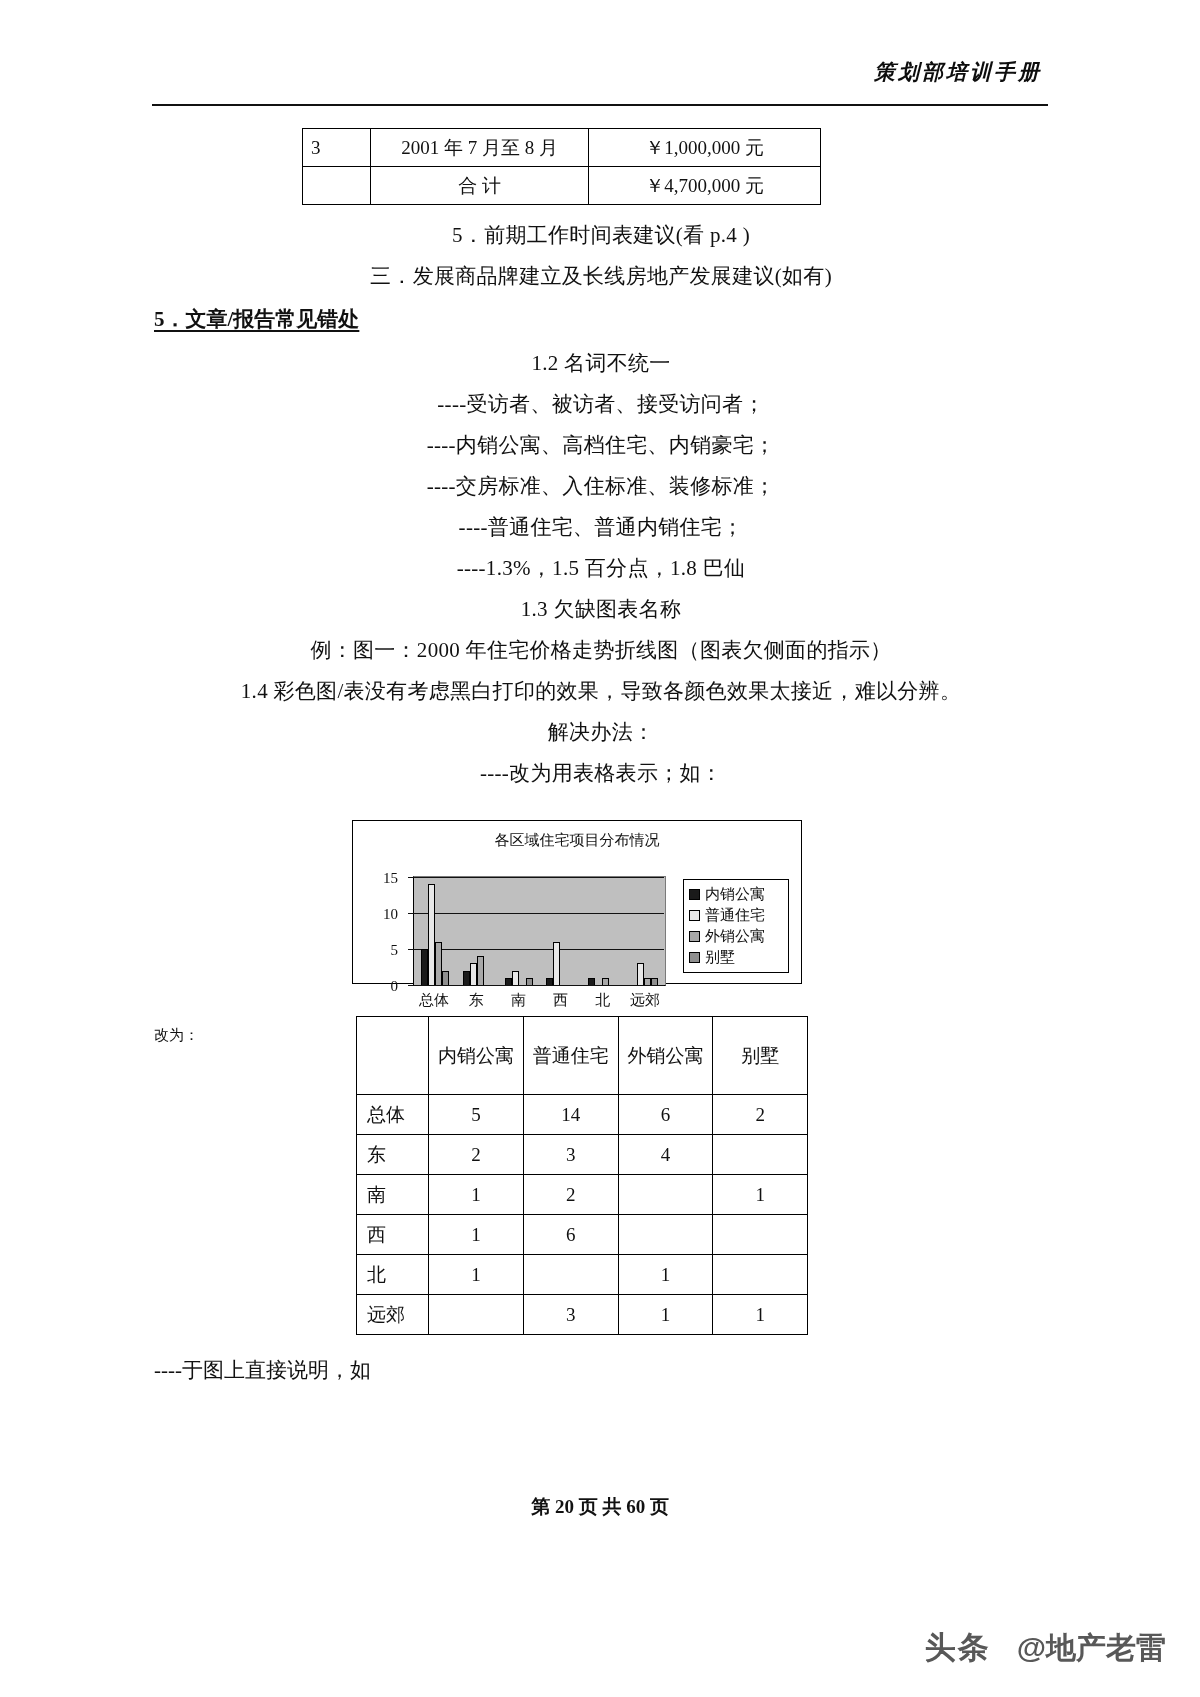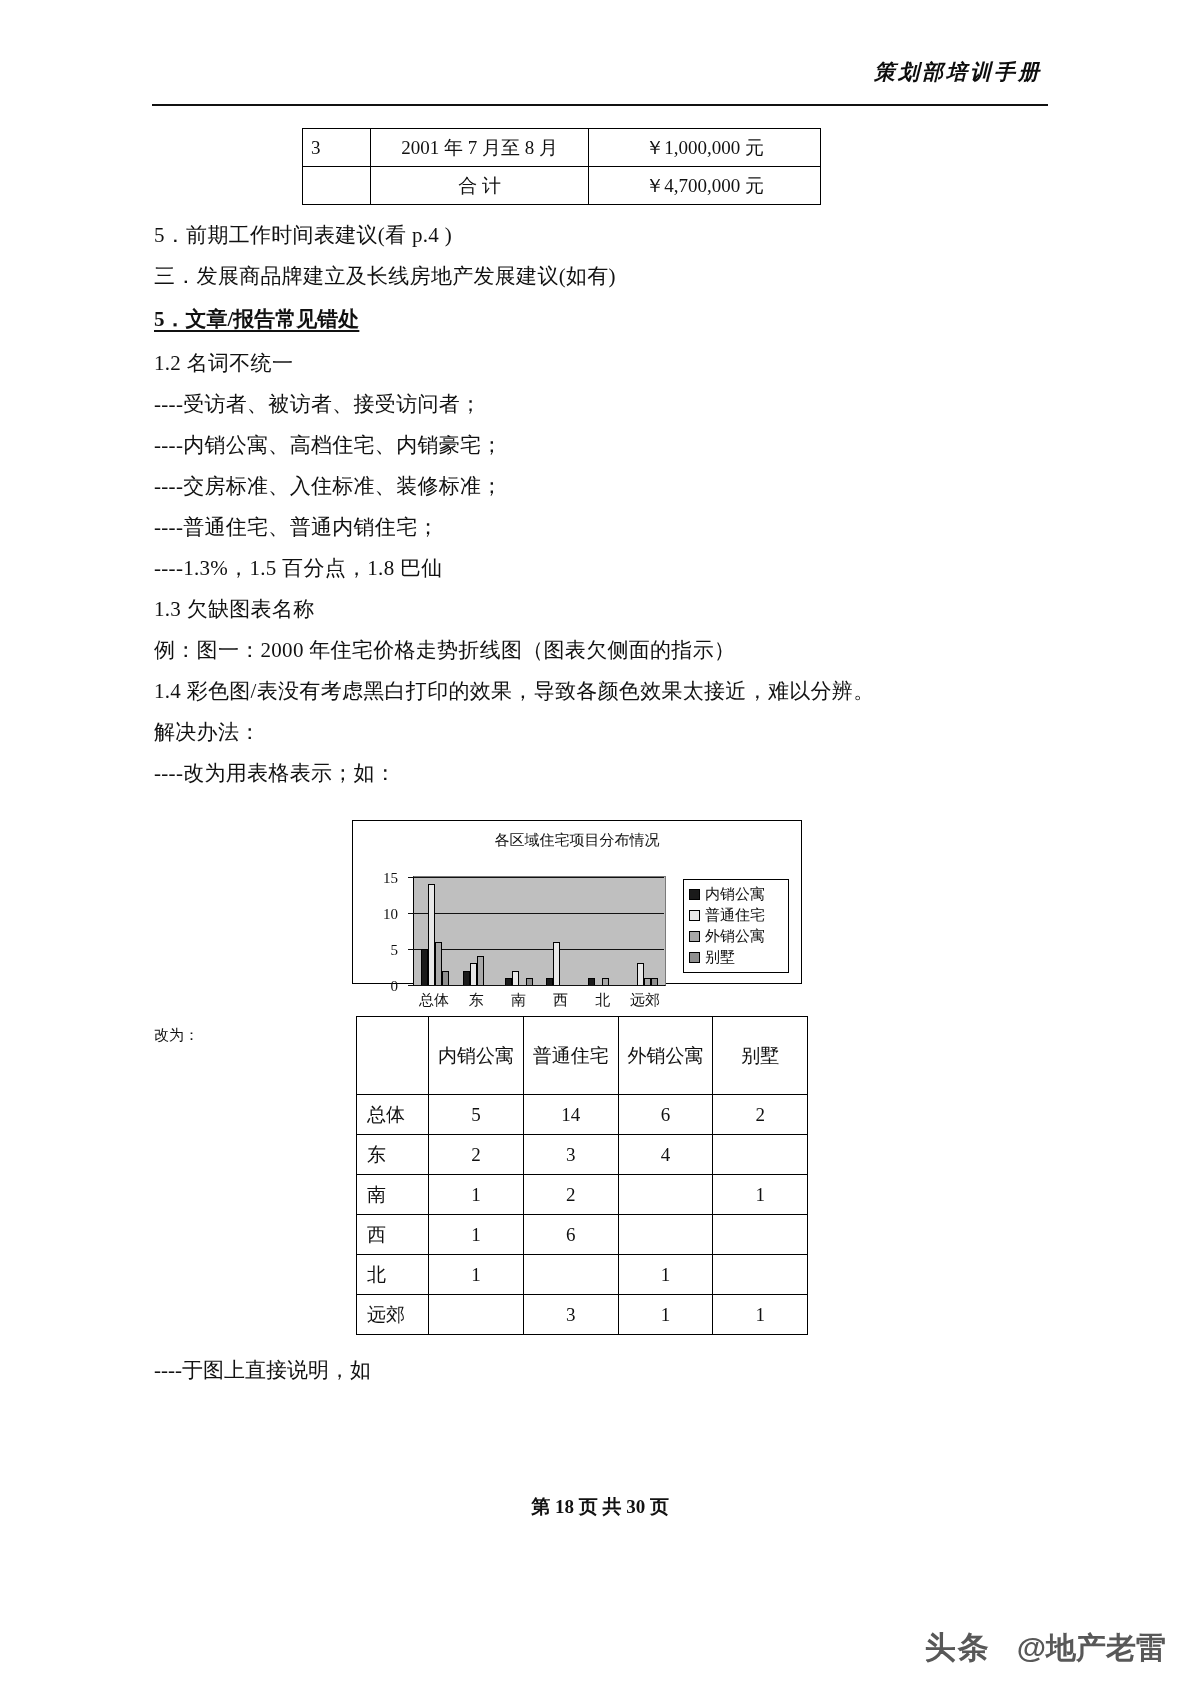--- a/index.html
+++ b/index.html
@@ -79,20 +79,21 @@
   td.m-amount { width: 232px; text-align: center; }
 
   
   p.line {
     margin: 0;
     padding: 0;
     font-size: 21px;
     line-height: 41px;
     letter-spacing: 0.3px;
     white-space: nowrap;
+    text-align: center;
   }
   p.line.indent0 { padding-left: 2px; }
   p.sect {
     margin: 0;
     padding: 0 0 0 2px;
     font-size: 21px;
     line-height: 44px;
     font-weight: bold;
     text-decoration: underline;
     text-underline-offset: 4px;
@@ -472,20 +473,20 @@
               <td class="val">1</td>
             </tr>
           </tbody>
       </table>
     </div>
 
     <div class="after-table">----于图上直接说明，如</div>
 
   </div>
 
-  <div class="footer">第 18 页 共 30 页</div>
+  <div class="footer">第 20 页 共 60 页</div>
 
   <div class="watermark">
     <span class="wm-logo">头条</span>
     <span class="wm-text">@地产老雷</span>
   </div>
 
 </div>
 
 </body></html>

